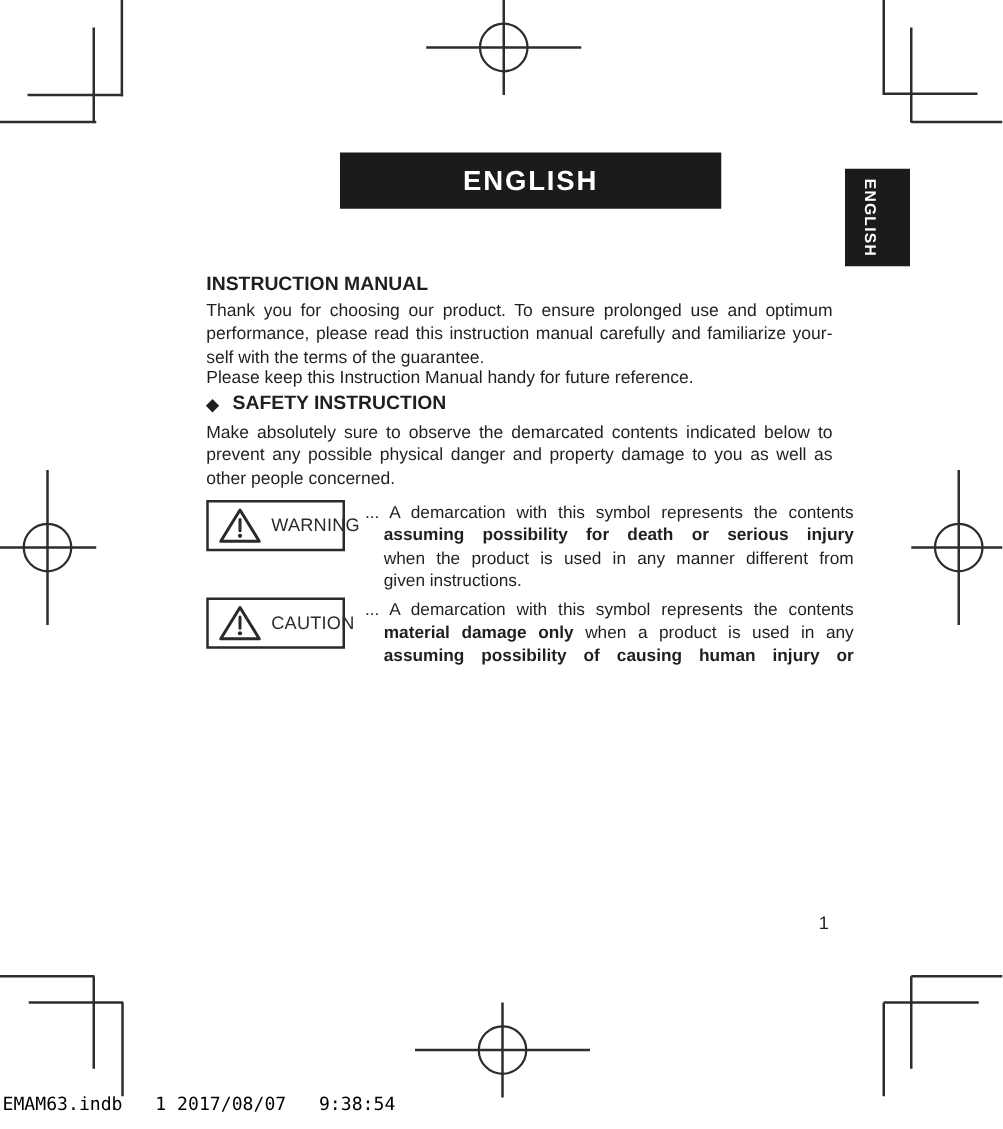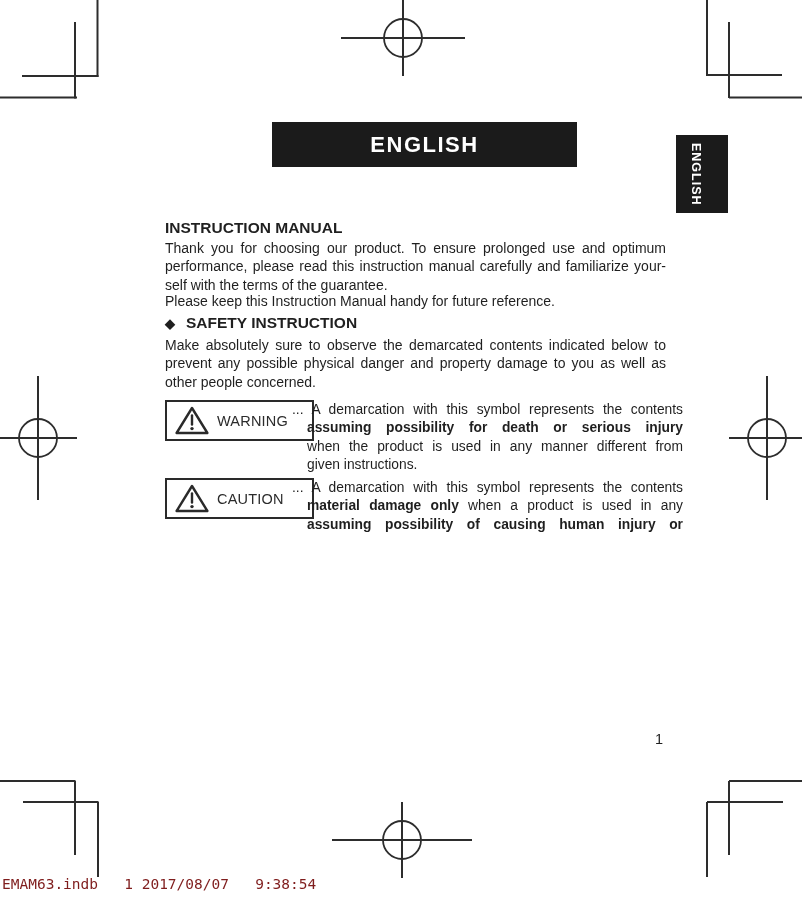--- a/index.html
+++ b/index.html
@@ -47,21 +47,21 @@
   .body-par {
     position:absolute; left:165px; width:501px;
     font-size:14px; line-height:18.4px;
     text-align:justify; margin:0;
   }
   .p1 { top:239px; }
   .p2 { top:292px; text-align:left; }
   .p3 { top:336px; }
 
   .notice-box {
-    position:absolute; left:165px; width:149px; height:41px;
+    position:absolute; left:165px; width:111px; height:41px;
     border:2px solid #2a2a2a; box-sizing:border-box;
     display:flex; align-items:center;
     background:#ffffff;
   }
   .warning-box { top:400px; }
   .caution-box { top:478px;text-align:right; }
   .notice-box svg { margin-left:7px; flex:0 0 auto; }
   .notice-label { font-size:14.5px; color:#2b2b2b; margin-left:7px; letter-spacing:0.2px; }
 
   .notice-desc {
@@ -75,21 +75,21 @@
   .notice-line.last { text-align-last:left; }
   .notice-line .bold { font-weight:bold; }
 
   .page-number {
     position:absolute; left:648px; top:731px; width:22px;
     text-align:center; font-size:14.5px;
   }
   .print-footer {
     position:absolute; left:2px; top:876px;
     font-family:"DejaVu Sans Mono", monospace;
-    font-size:14.5px; white-space:pre; color:#7f1d1d;
+    font-size:14.5px; white-space:pre; color:#000000;
   }
 </style>
 </head>
 <body>
 
 <div class="page">
 
   <svg class="marks" width="802" height="903" viewBox="0 0 802 903" fill="none" stroke="#2d2d2d" stroke-width="2">
     <g>
       <path d="M97.5 0 V77"></path>

